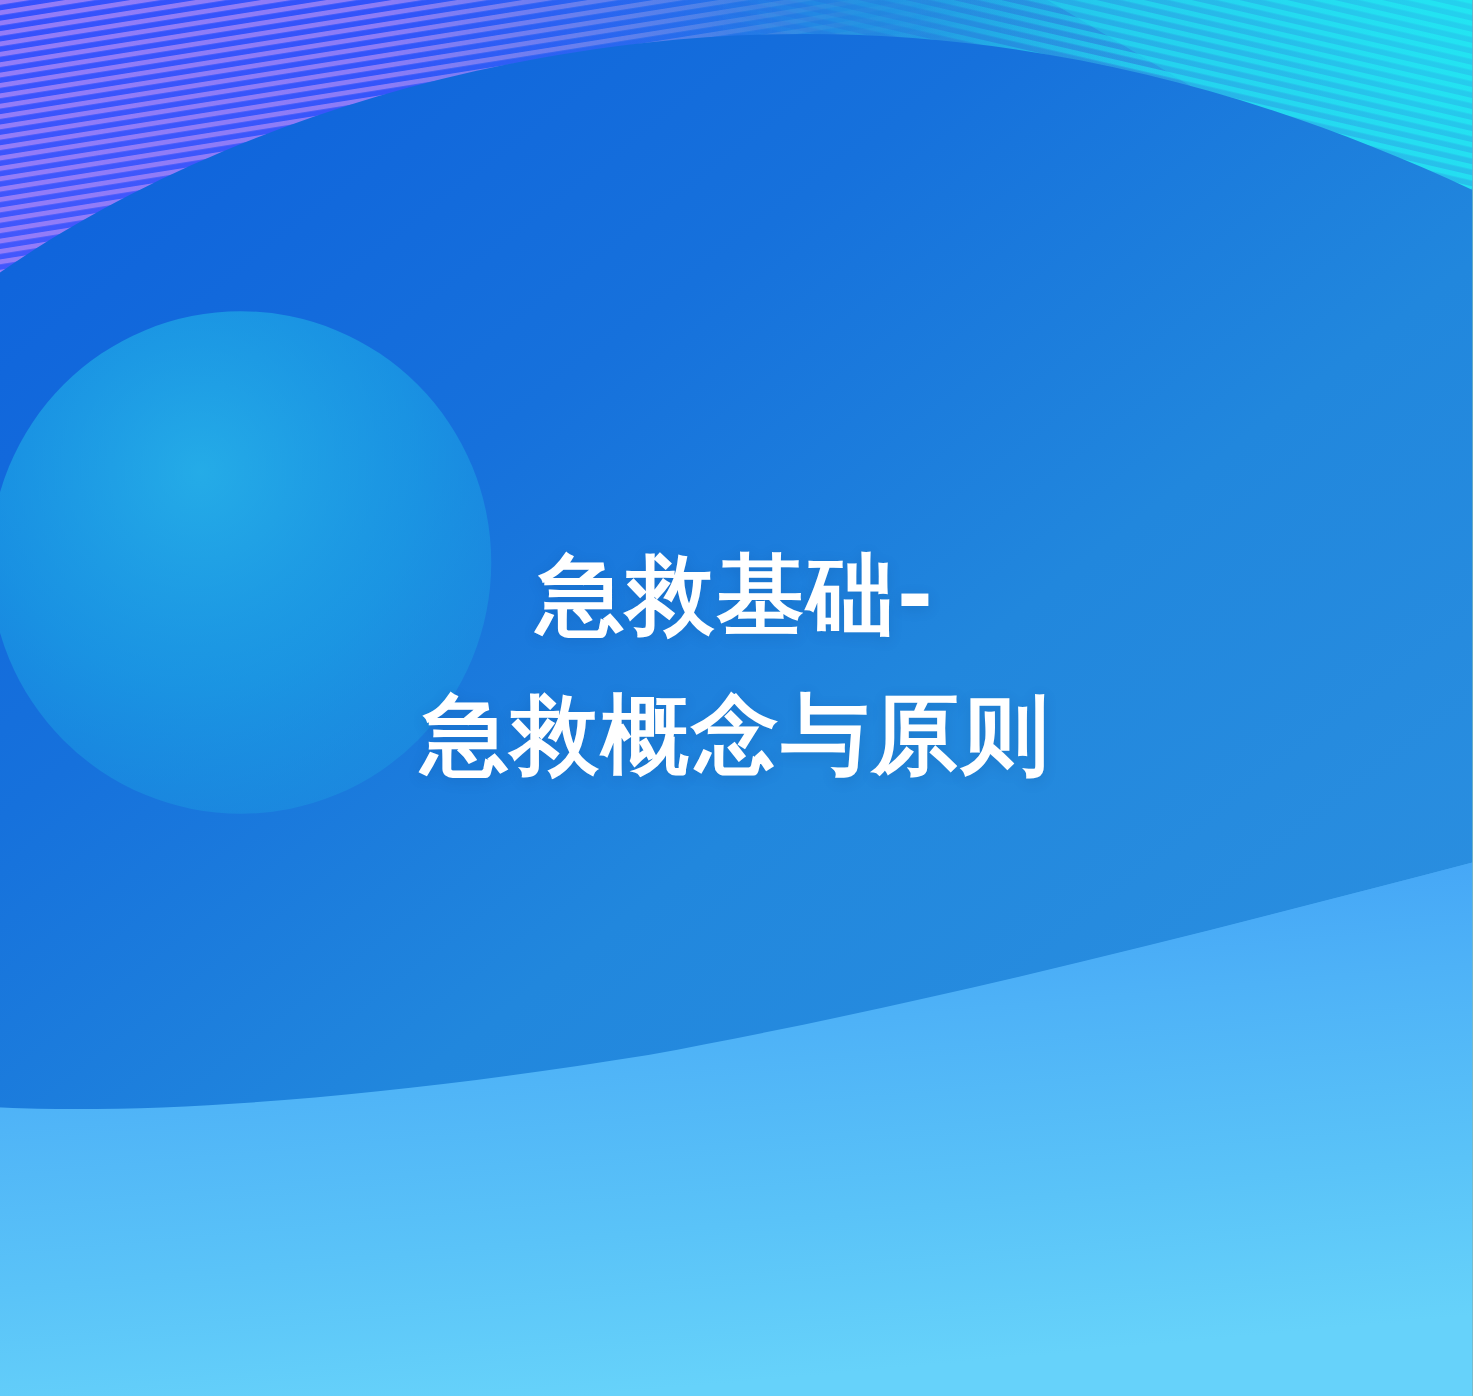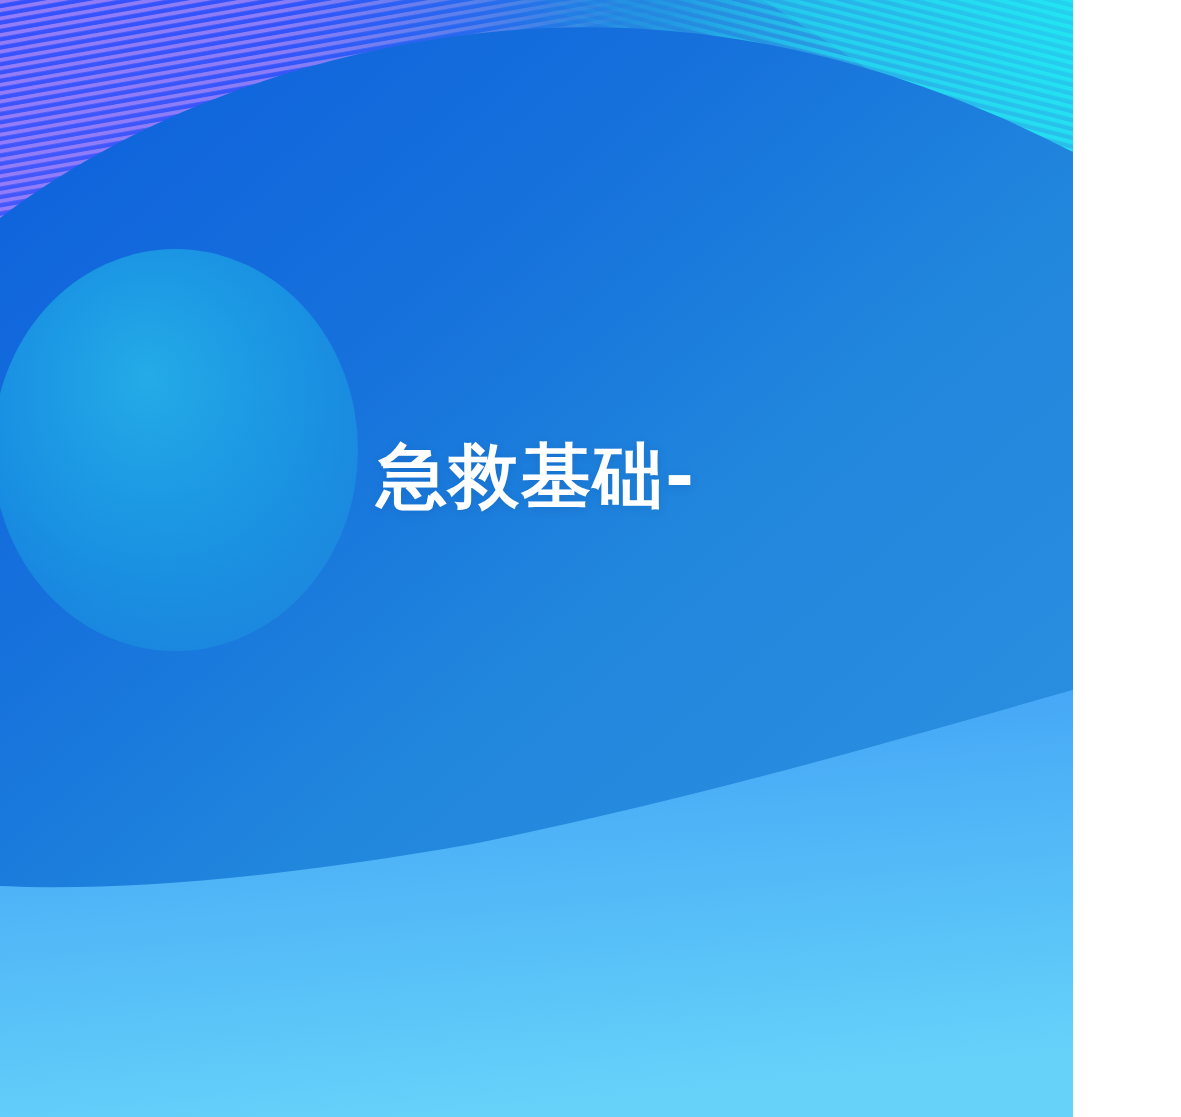--- a/index.html
+++ b/index.html
@@ -3,21 +3,21 @@
 <meta charset="utf-8">
 <title>急救基础</title>
 <style>
   html, body {
     margin: 0;
     padding: 0;
     background: #ffffff;
   }
   #slide {
     position: relative;
-    width: 1073px;
+    width: 1178px;
     height: 1117px;
     overflow: hidden;
     font-family: "DejaVu Sans", "Liberation Sans", sans-serif;
     background: #0f766e;
   }
   .layer {
     position: absolute;
     inset: 0;
     width: 100%;
     height: 100%;
@@ -182,15 +182,16 @@
       </linearGradient>
     </defs>
     <path d="M0,886
              C140,892 320,876 520,844
              C760,800 980,742 1181,690
              L1181,1117 L0,1117 Z" fill="url(#gBottom)"></path>
   </svg>
 
   <div id="title-block">
     <span class="title-line">急救基础-</span>
+    <span class="title-line">急救概念与原则</span>
   </div>
 
 </div>
 
 </body></html>

